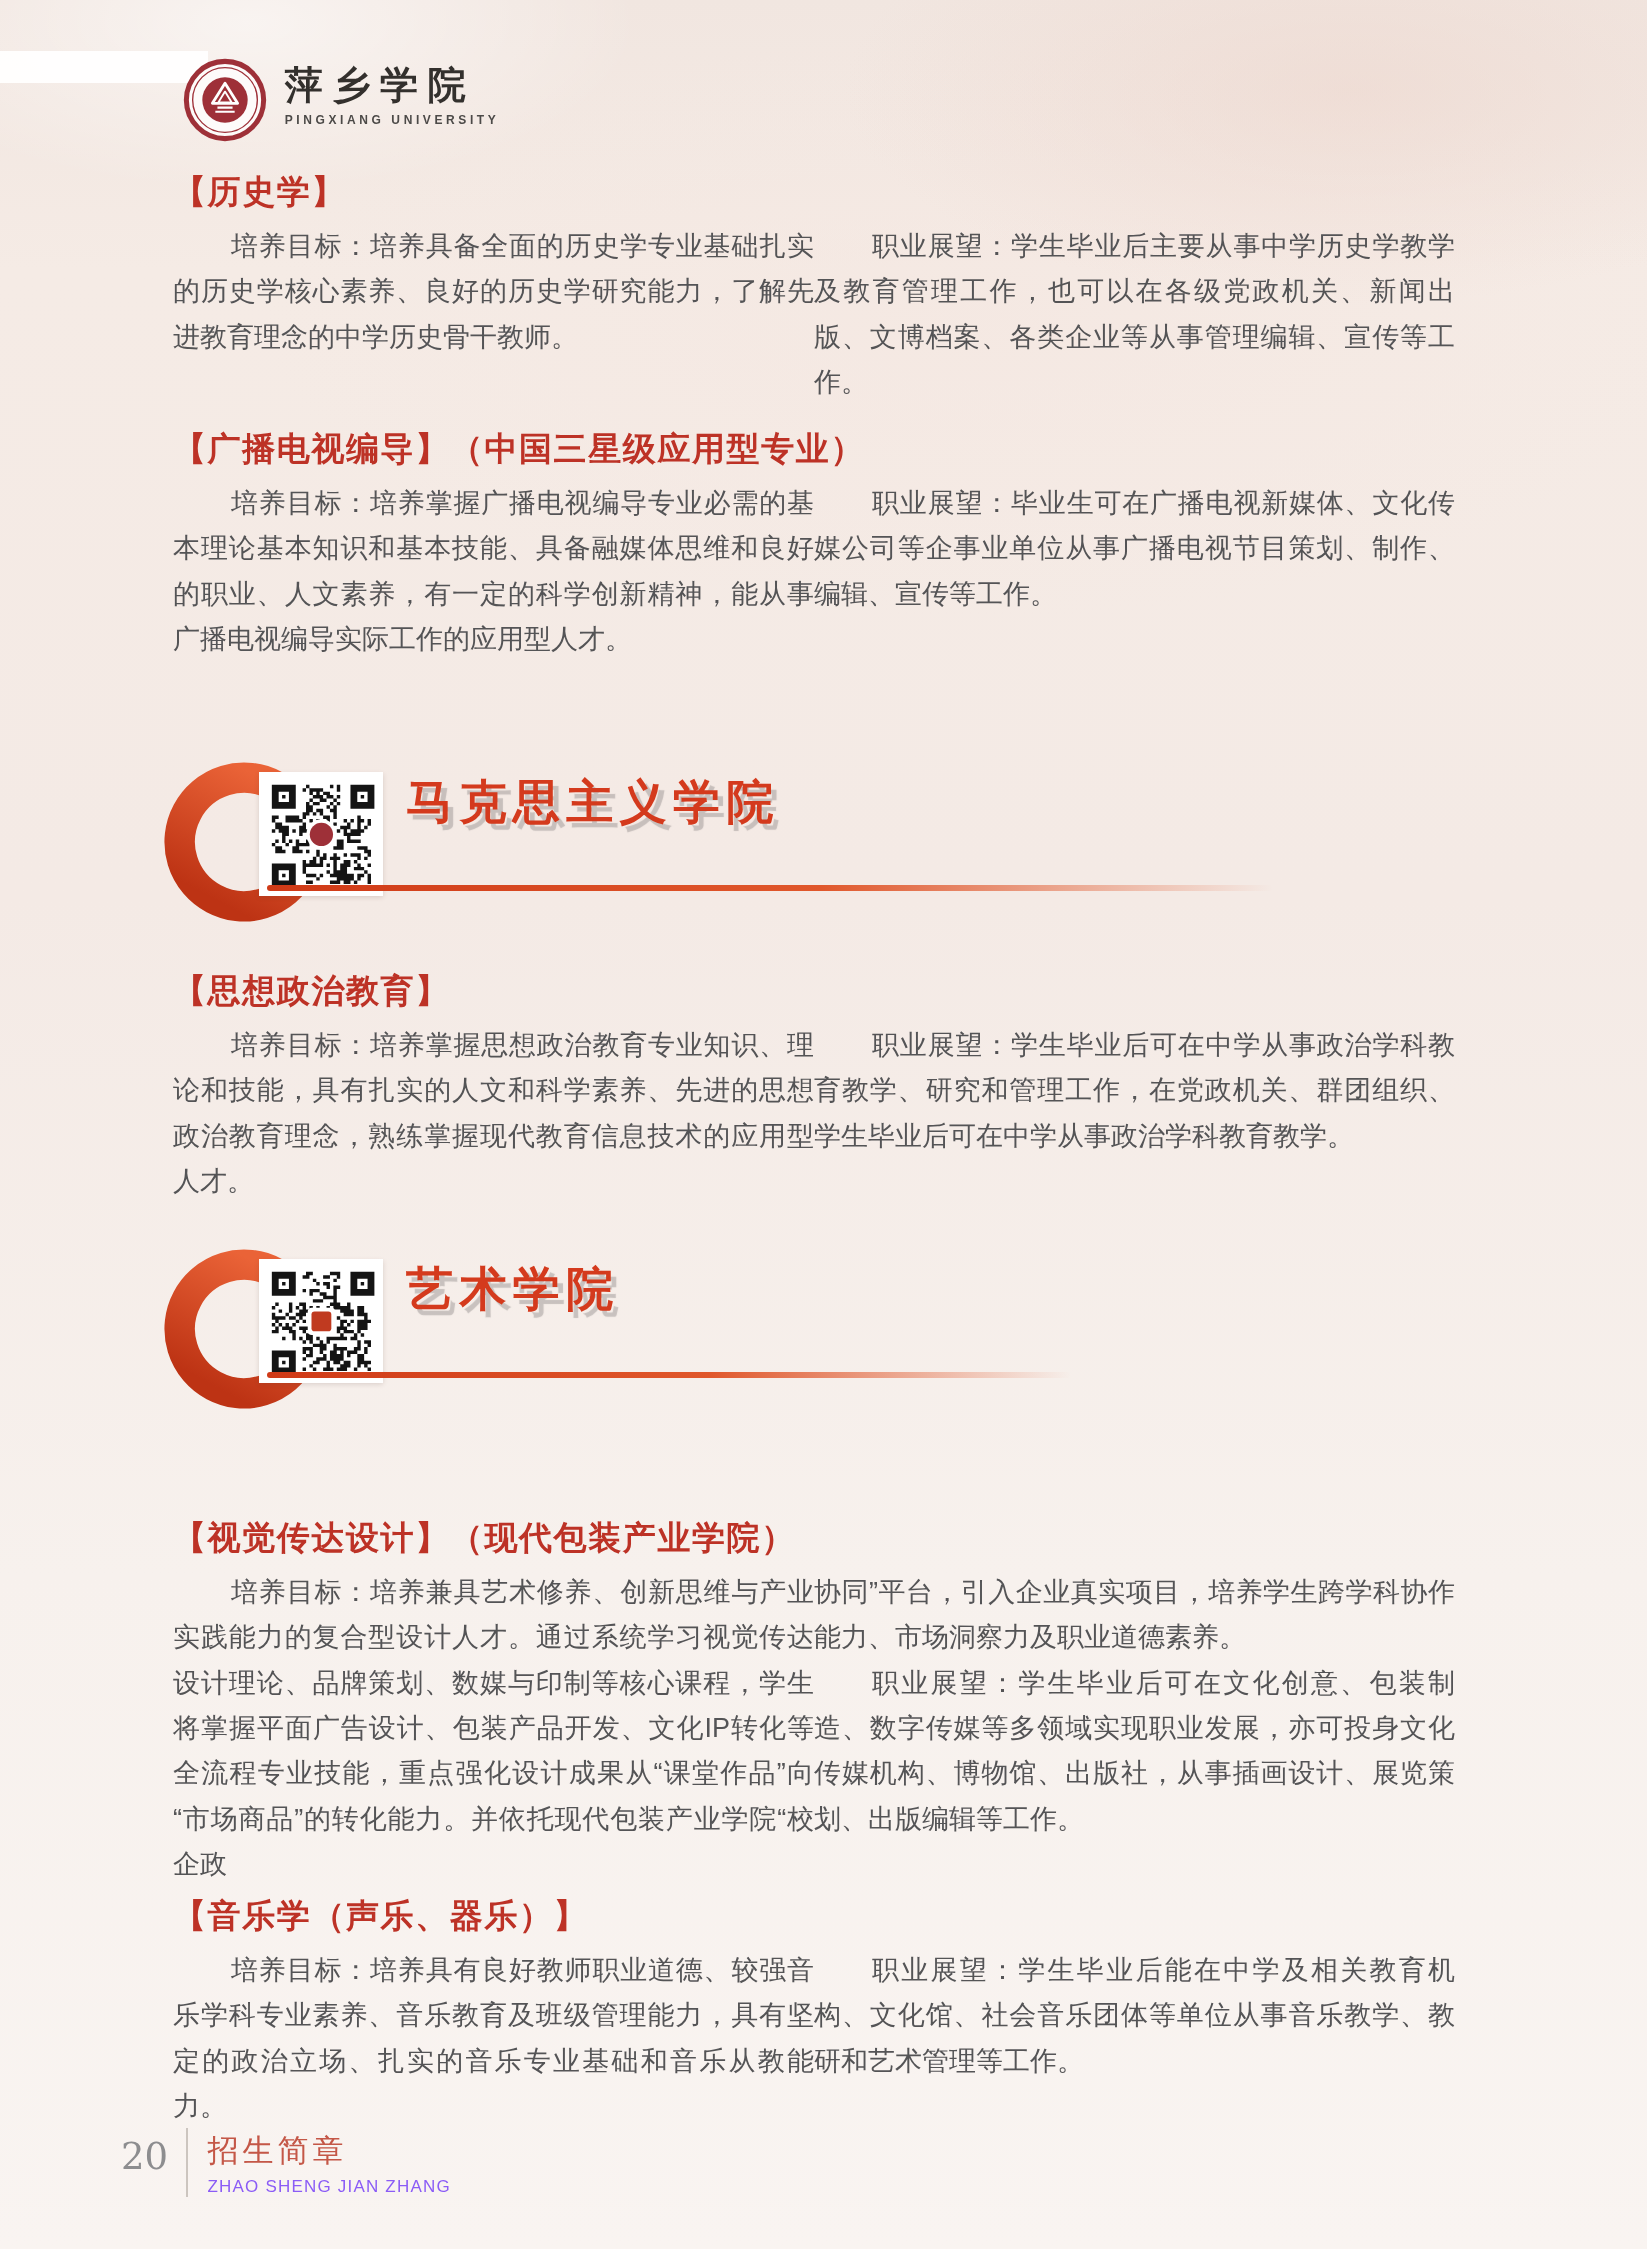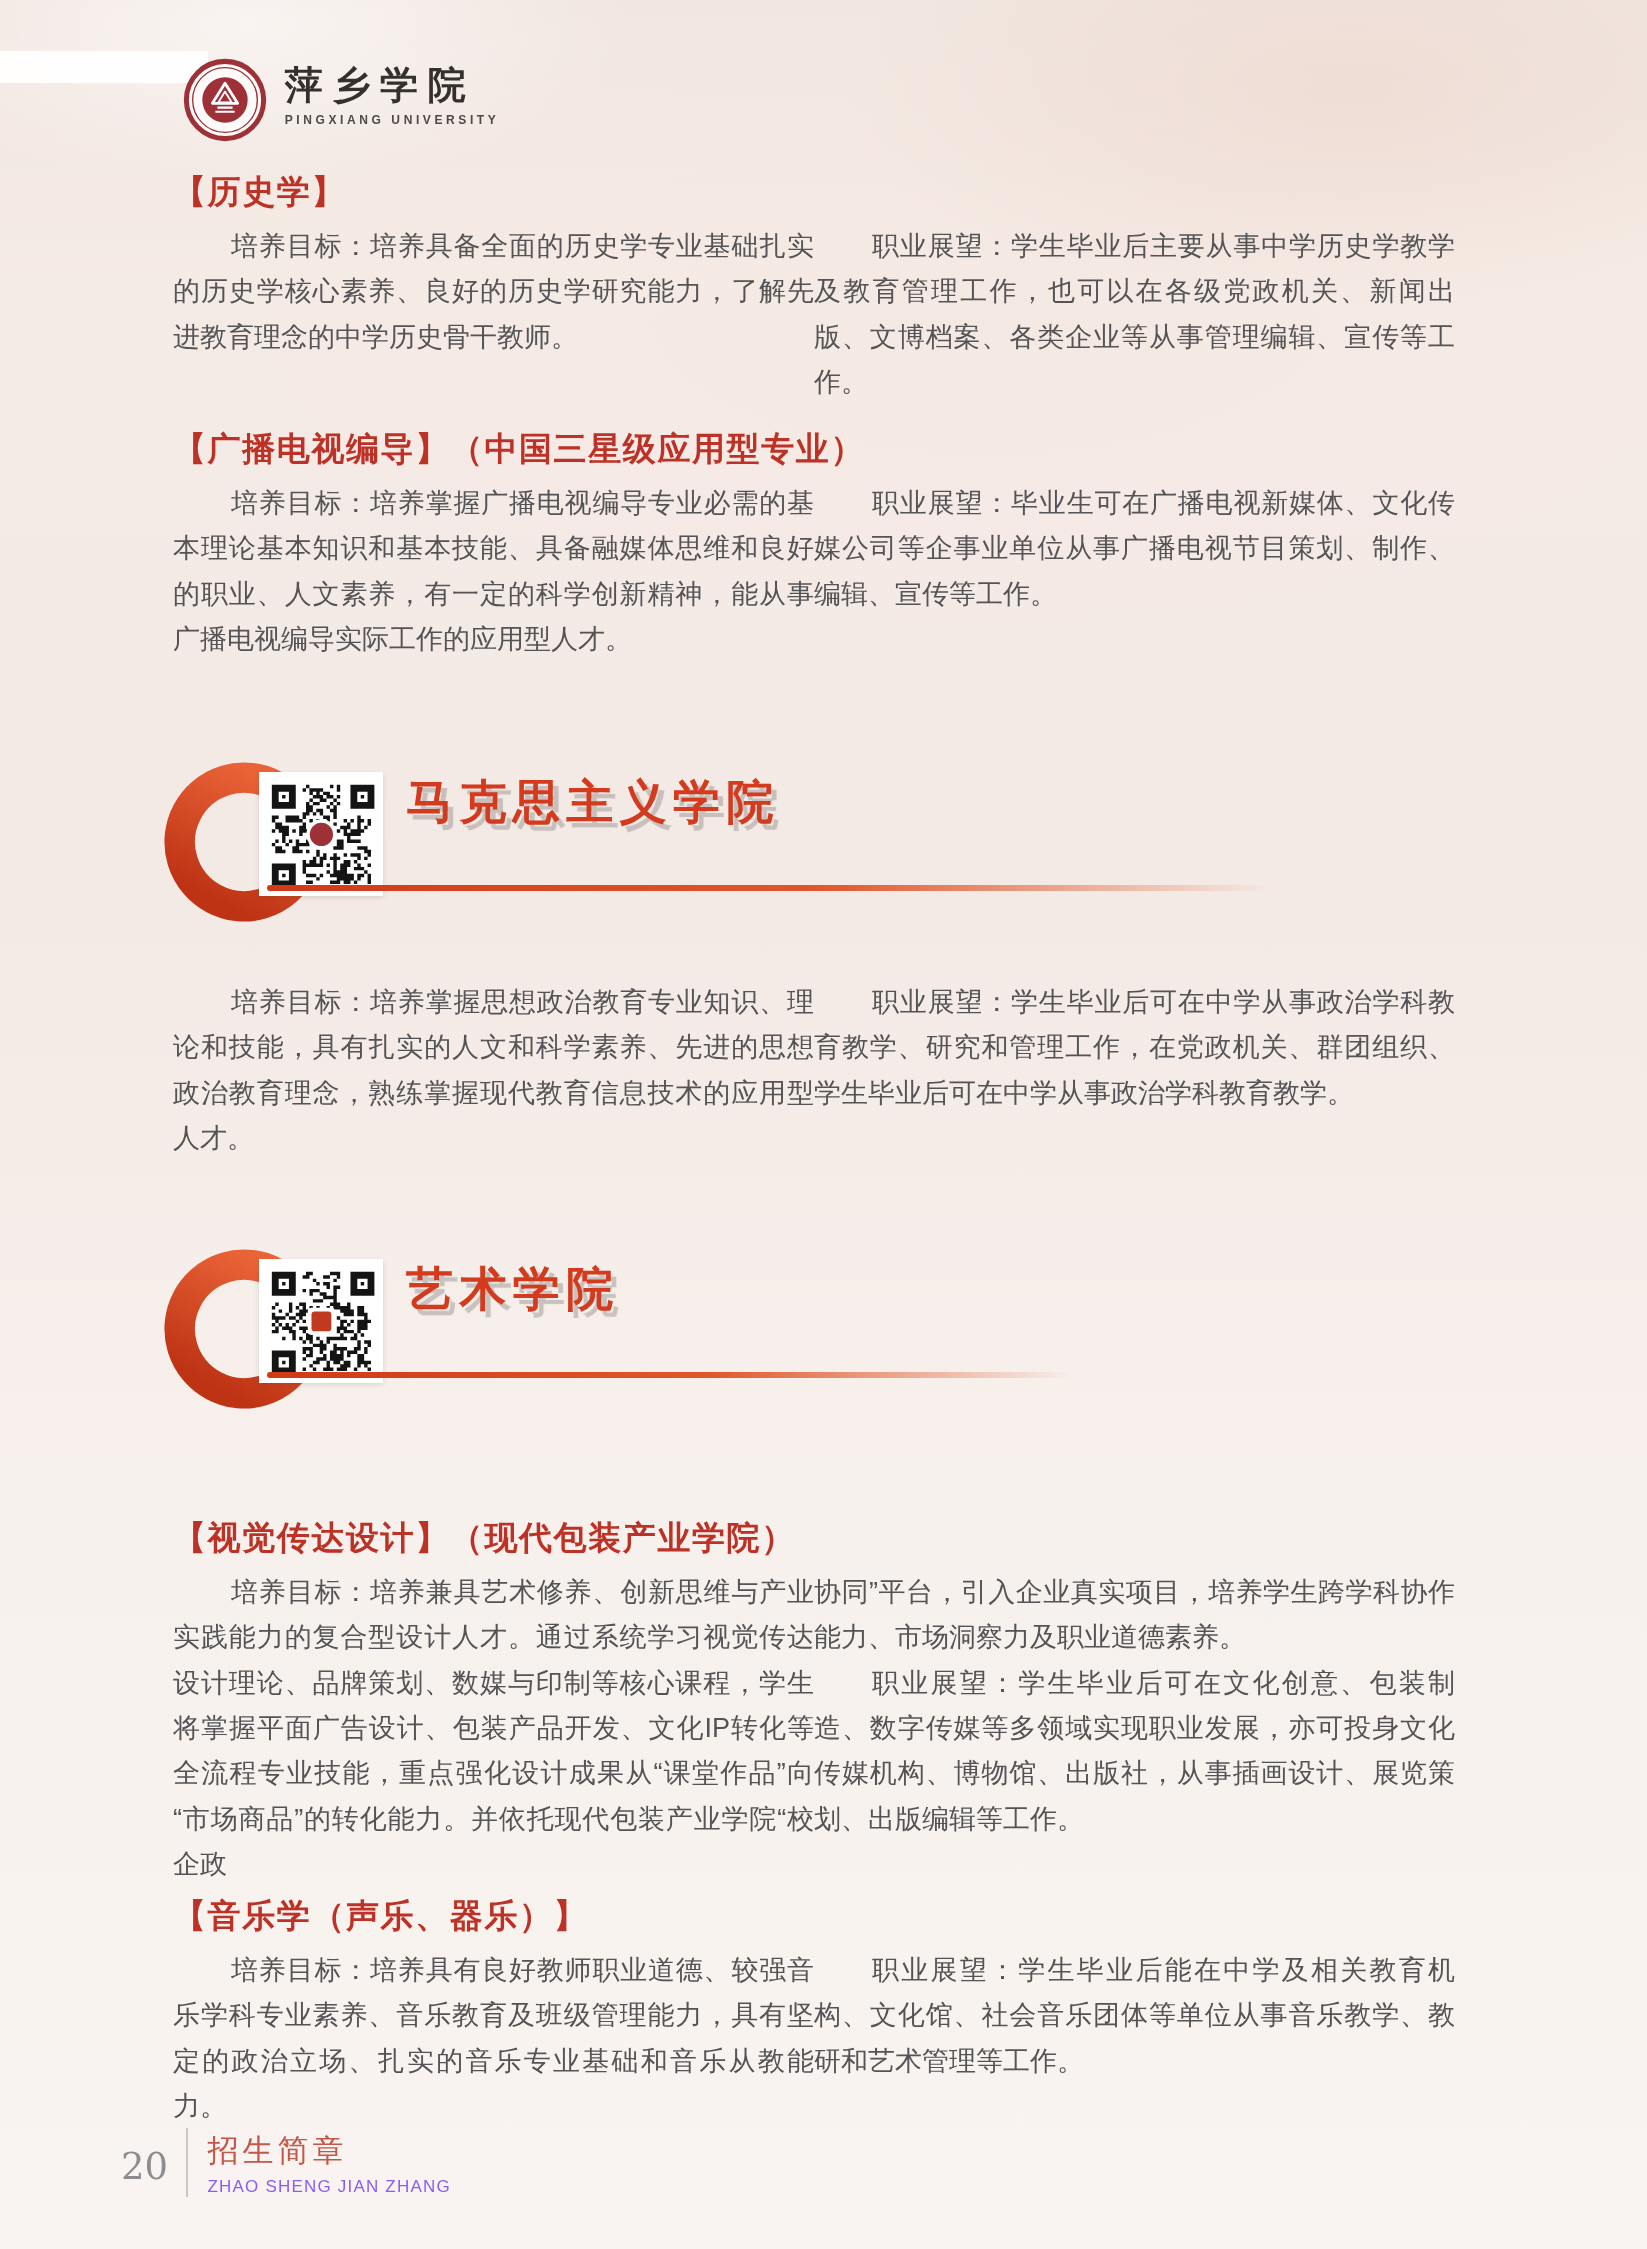--- a/index.html
+++ b/index.html
@@ -55,21 +55,21 @@
     text-shadow:5.6px 6.4px 0.8px rgba(125,122,120,0.38);
     white-space:nowrap;
   }
   .banner-line{
     position:absolute; left:267px; top:129px; height:6.4px; border-radius:3.2px;
     background:linear-gradient(to right, #cf3a17, #e0572b 55%, rgba(230,140,95,0));
   }
   .banner-line.long{ width:1006px; }
   .banner-line.short{ width:804px; }
   
-  .footer{ position:absolute; left:121px; top:2125px; display:flex; align-items:center; }
+  .footer{ position:absolute; left:121px; top:2125px; display:flex; align-items:flex-start; }
   .page-num{
     font-family:"DejaVu Serif", serif; font-size:37px; color:#8d8d8f; padding-top:9.7px;
   }
   .footer-divider{ width:2.4px; background:#ccc5bf; margin:3.2px 19.3px 0 17.7px; height:69px; }
   .booklet{ padding-top:4.8px; }
   .booklet-cn{ font-size:31px; color:#c45747; letter-spacing:4px; font-weight:500; }
   .booklet-en{ font-size:17px; color:#8b5cf6; letter-spacing:1.2px; margin-top:5.6px; }
 </style>
 </head>
 <body>
@@ -136,20 +136,21 @@
       </g>
       <circle cx="16.5" cy="16.5" r="4.4" fill="#ffffff"></circle>
       <circle cx="16.5" cy="16.5" r="3.4" fill="#9e3038"></circle>
     </svg>
   </div>
   <div class="banner-title">马克思主义学院</div>
   <div class="banner-line long"></div>
 </div>
 
 <section class="major" style="top:970px">
+  <h2 class="major-title">【思想政治教育】</h2>
   <div class="cols">
     <div class="col">
       <p class="indent">培养目标：培养掌握思想政治教育专业知识、理论和技能，具有扎实的人文和科学素养、先进的思想政治教育理念，熟练掌握现代教育信息技术的应用型人才。</p>
     </div>
     <div class="col">
       <p class="indent">职业展望：学生毕业后可在中学从事政治学科教育教学、研究和管理工作，在党政机关、群团组织、学生毕业后可在中学从事政治学科教育教学。</p>
     </div>
   </div>
 </section>
 

